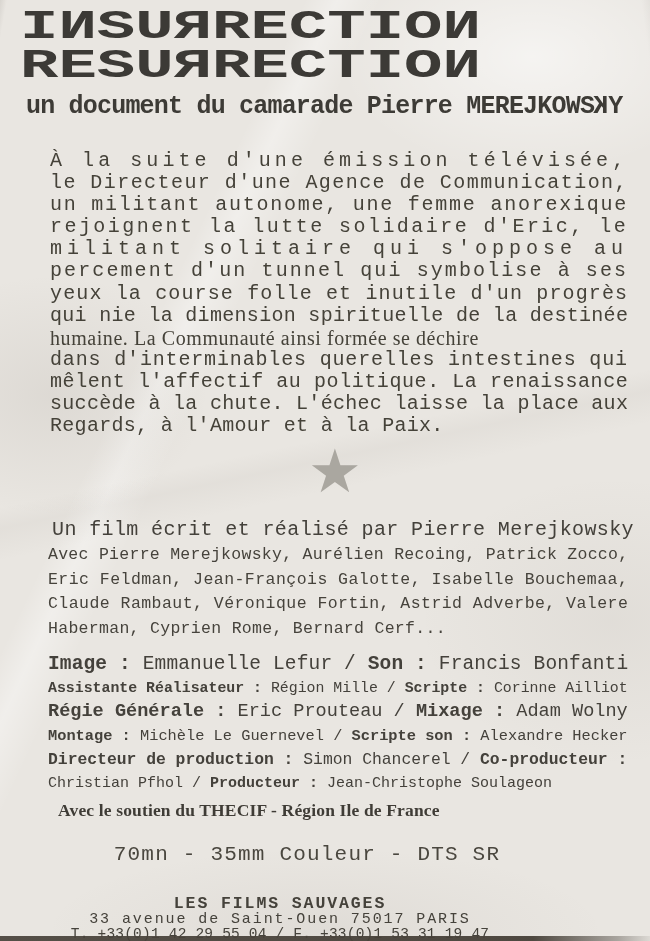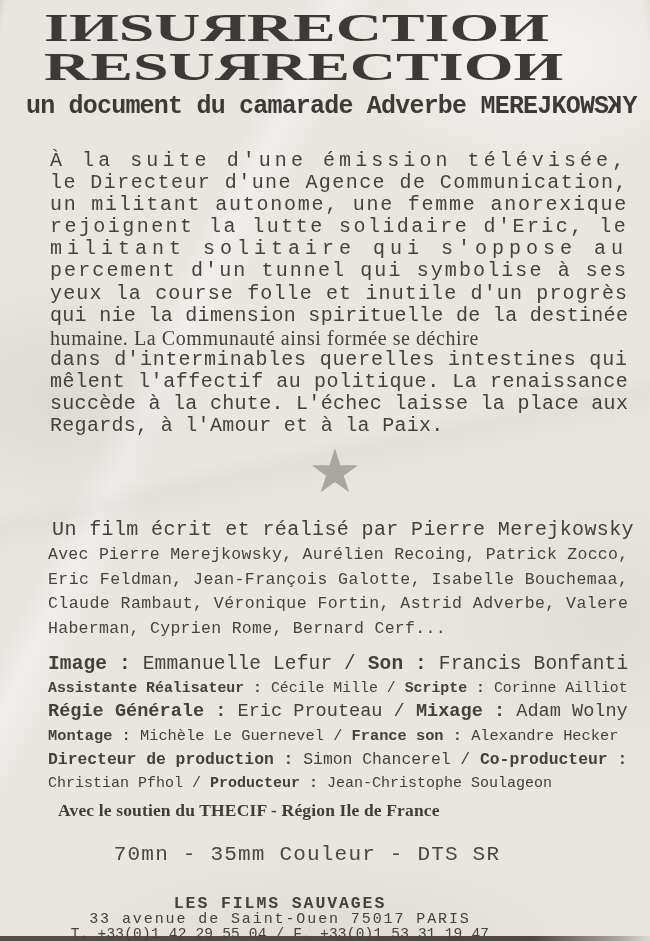--- a/index.html
+++ b/index.html
@@ -12,22 +12,22 @@
       radial-gradient(ellipse 320px 240px at 94% 66%, rgba(115,105,95,0.07), transparent 60%),
       radial-gradient(ellipse 400px 120px at 50% 99%, rgba(115,105,95,0.08), transparent 70%),
       linear-gradient(100deg, rgba(95,88,80,0.12) 0px, transparent 7px),
       linear-gradient(262deg, rgba(95,88,80,0.07) 0px, transparent 9px),
       linear-gradient(168deg, transparent 47%, rgba(110,100,90,0.05) 49%, transparent 52%),
       linear-gradient(115deg, transparent 28%, rgba(255,255,255,0.35) 31%, transparent 35%);
     font-family:"Liberation Mono","DejaVu Sans Mono",monospace;
     color:#413e39;
   }
   
-  .title-block{padding-top:8px;margin-left:44px;line-height:39px;
-    font-family:Liberation Serif, serif;font-weight:bold;
+  .title-block{padding-top:8px;margin-left:20px;line-height:39px;
+    font-family:Liberation Mono, monospace;font-weight:bold;
     font-size:40px;color:#3c3a36;white-space:nowrap;}
   .stretch{display:inline-block;transform:scaleX(1.60);transform-origin:0 50%;letter-spacing:0px;}
   
   .subtitle{margin:6px 0 0 26px;font-weight:bold;font-size:25px;line-height:30px;
     letter-spacing:-0.8px;white-space:nowrap;color:#3d3b36;}
   .mirror{display:inline-block;transform:scaleX(-1);}
   
   .synopsis{margin:28px 0 0 50px;width:578px;line-height:22.1px;color:#454239;}
   .ln{white-space:nowrap;}
   
@@ -57,21 +57,21 @@
 </head>
 <body>
 
 <div class="page">
 
   <div class="title-block">
     <div><span class="stretch">IИSUЯRECTIOИ</span></div>
     <div><span class="stretch">RESUЯRECTIOИ</span></div>
   </div>
 
-  <div class="subtitle"><span>un document du camarade Adverbe MEREJKOWS</span><span class="mirror">K</span><span>Y</span></div>
+  <div class="subtitle"><span>un document du camarade Pierre MEREJKOWS</span><span class="mirror">K</span><span>Y</span></div>
 
   <div class="synopsis" id="synopsis">
       <div class="ln" style="font-size: 20px; letter-spacing: 4.06px;">À la suite d'une émission télévisée,</div>
       <div class="ln" style="font-size: 20px; letter-spacing: 1.44px;">le Directeur d'une Agence de Communication,</div>
       <div class="ln" style="font-size: 20px; letter-spacing: 1.76px;">un militant autonome, une femme anorexique</div>
       <div class="ln" style="font-size: 20px; letter-spacing: 2.45px;">rejoignent la lutte solidaire d'Eric, le</div>
       <div class="ln" style="font-size: 20px; letter-spacing: 5px;">militant solitaire qui s'oppose au</div>
       <div class="ln" style="font-size: 20px; letter-spacing: 2.1px;">percement d'un tunnel qui symbolise à ses</div>
       <div class="ln" style="font-size: 20px; letter-spacing: 1.14px;">yeux la course folle et inutile d'un progrès</div>
       <div class="ln" style="font-size: 20px; letter-spacing: 0.3px;">qui nie la dimension spirituelle de la destinée</div>
@@ -90,23 +90,23 @@
 
   <div class="cast" id="cast">
       <div class="ln" style="font-size: 16.5px; letter-spacing: 0.28px;">Avec Pierre Merejkowsky, Aurélien Recoing, Patrick Zocco,</div>
       <div class="ln" style="font-size: 16.5px; letter-spacing: 0.46px;">Eric Feldman, Jean-François Galotte, Isabelle Bouchemaa,</div>
       <div class="ln" style="font-size: 16.5px; letter-spacing: 0.46px;">Claude Rambaut, Véronique Fortin, Astrid Adverbe, Valere</div>
       <div class="ln" style="font-size: 16.5px; letter-spacing: 0.3px;">Haberman, Cyprien Rome, Bernard Cerf...</div>
     </div>
 
   <div class="credits" id="credits">
       <div class="ln" style="font-size: 19.5px; letter-spacing: 0.14px;"><span class="b">Image :</span><span> Emmanuelle Lefur / </span><span class="b">Son :</span><span> Francis Bonfanti</span></div>
-      <div class="ln" style="font-size: 14.87px; letter-spacing: 0px;"><span class="b">Assistante Réalisateur :</span><span> Cécile Mille / </span><span class="b">Scripte :</span><span> Corinne Ailliot</span></div>
+      <div class="ln" style="font-size: 14.87px; letter-spacing: 0px;"><span class="b">Assistante Réalisateur :</span><span> Région Mille / </span><span class="b">Scripte :</span><span> Corinne Ailliot</span></div>
       <div class="ln" style="font-size: 18.59px; letter-spacing: 0px;"><span class="b">Régie Générale :</span><span> Eric Prouteau / </span><span class="b">Mixage :</span><span> Adam Wolny</span></div>
-      <div class="ln" style="font-size: 15.34px; letter-spacing: 0px;"><span class="b">Montage :</span><span> Michèle Le Guernevel / </span><span class="b">France son :</span><span> Alexandre Hecker</span></div>
+      <div class="ln" style="font-size: 15.34px; letter-spacing: 0px;"><span class="b">Montage :</span><span> Michèle Le Guernevel / </span><span class="b">Scripte son :</span><span> Alexandre Hecker</span></div>
       <div class="ln" style="font-size: 16.38px; letter-spacing: 0px;"><span class="b">Directeur de production :</span><span> Simon Chancerel / </span><span class="b">Co-producteur :</span></div>
       <div class="ln" style="font-size: 15px; letter-spacing: 0px;"><span>Christian Pfhol / </span><span class="b">Producteur :</span><span> Jean-Christophe Soulageon</span></div>
     </div>
 
   <div class="support">Avec le soutien du THECIF - Région Ile de France</div>
 
   <div class="format">70mn - 35mm Couleur - DTS SR</div>
 
   <div class="footer">
     <div class="f-company">LES FILMS SAUVAGES</div>

